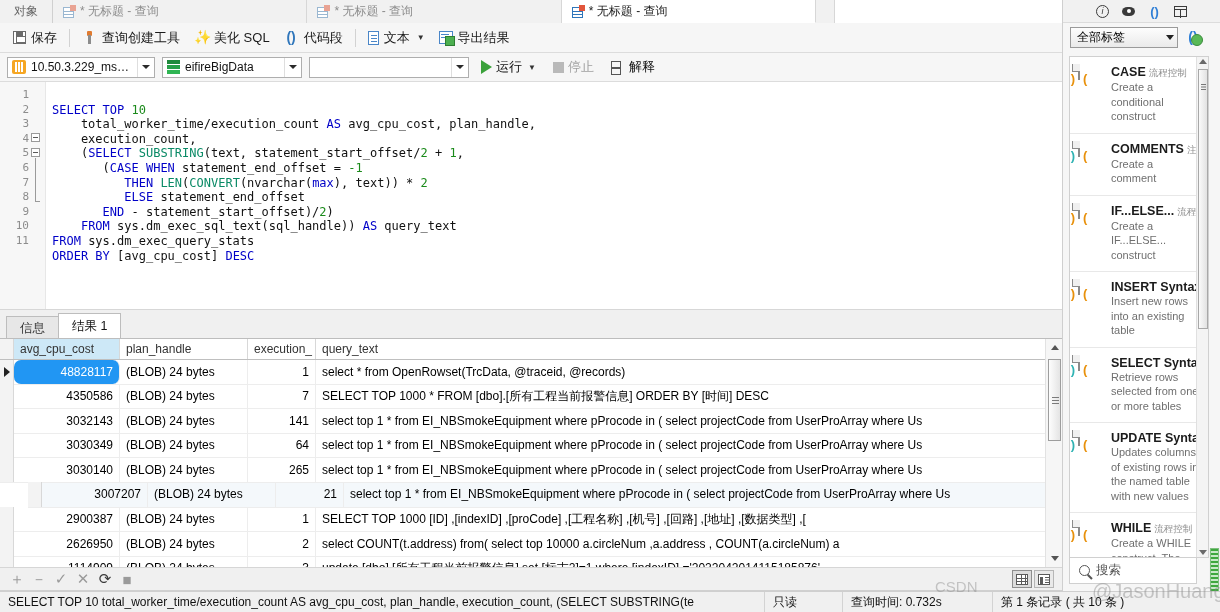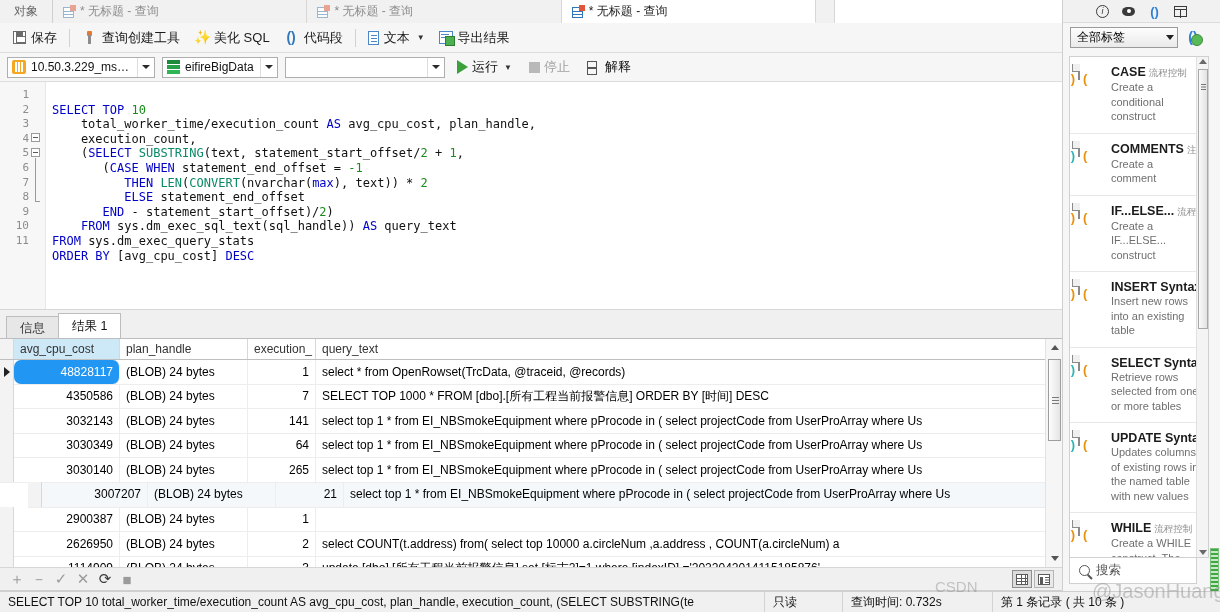--- a/index.html
+++ b/index.html
@@ -129,21 +129,21 @@
   .combo .cval { flex:1; overflow:hidden; white-space:nowrap; text-overflow:ellipsis; }
   .combo .arrow {
     width:17px; height:19px; display:flex;align-items:center;justify-content:center;
     border-left:1px solid #dedede; background:#fff;
   }
   .combo .arrow i {
     width:0;height:0;border-left:4px solid transparent;border-right:4px solid transparent;
     border-top:4px solid #2a2a2a; display:block;
   }
   #combo-server { width:148px; }
-  #combo-db { width:116px; }
+  #combo-db { width:140px; }
   #combo-third { width:160px; }
 
   .ic-srv{width:14px;height:14px;background:#f5a623;border-radius:2px;}
   .ic-srv::after{content:'';position:absolute;left:3px;top:2px;width:8px;height:10px;
     background:
       linear-gradient(#fff,#fff) 0 0/2px 10px no-repeat,
       linear-gradient(#fff,#fff) 3px 0/2px 10px no-repeat,
       linear-gradient(#fff,#fff) 6px 0/2px 10px no-repeat;}
   .ic-db{width:13px;height:14px;}
   .ic-db::before{content:'';position:absolute;left:0;top:0;width:13px;height:14px;
@@ -570,20 +570,21 @@
         <div class="gc gc-c0">3007207</div>
         <div class="gc gc-c1">(BLOB) 24 bytes</div>
         <div class="gc gc-c2">21</div>
         <div class="gc gc-c3">select top 1 * from EI_NBSmokeEquipment where  pProcode in ( select projectCode from  UserProArray where Us</div>
       </div>
       <div class="grow">
         <div class="gc-rowmark"></div>
         <div class="gc gc-c0">2900387</div>
         <div class="gc gc-c1">(BLOB) 24 bytes</div>
         <div class="gc gc-c2">1</div>
+        <div class="gc gc-c3">SELECT TOP 1000 [ID]      ,[indexID]      ,[proCode]      ,[工程名称]      ,[机号]      ,[回路]      ,[地址]      ,[数据类型]      ,[</div>
       </div>
       <div class="grow">
         <div class="gc-rowmark"></div>
         <div class="gc gc-c0">2626950</div>
         <div class="gc gc-c1">(BLOB) 24 bytes</div>
         <div class="gc gc-c2">2</div>
         <div class="gc gc-c3">select COUNT(t.address) from(                     select top 10000 a.circleNum ,a.address , COUNT(a.circleNum) a</div>
       </div>
       <div class="grow">
         <div class="gc-rowmark"></div>

